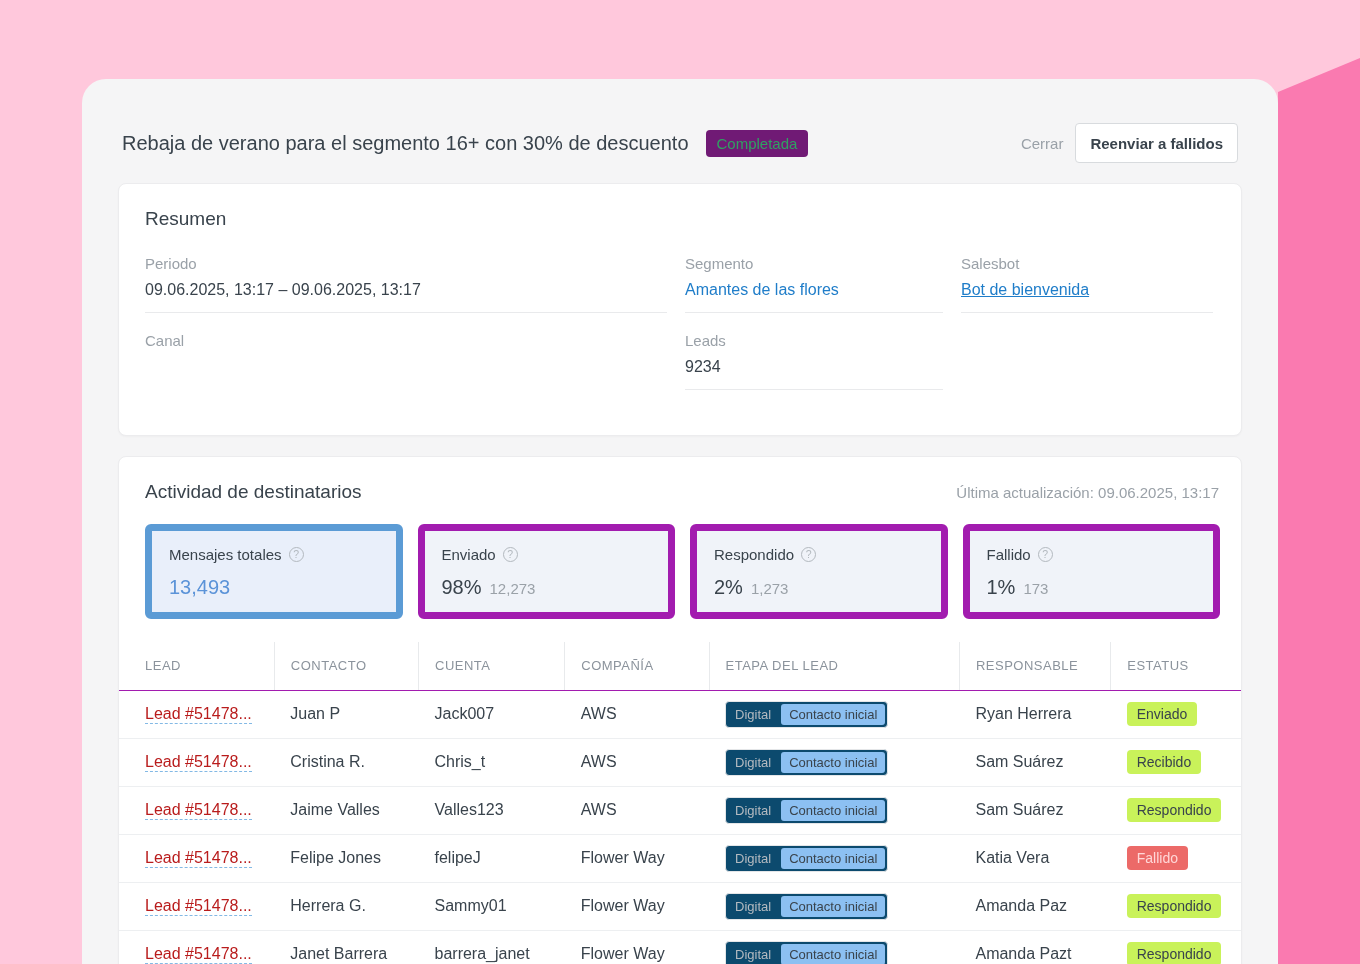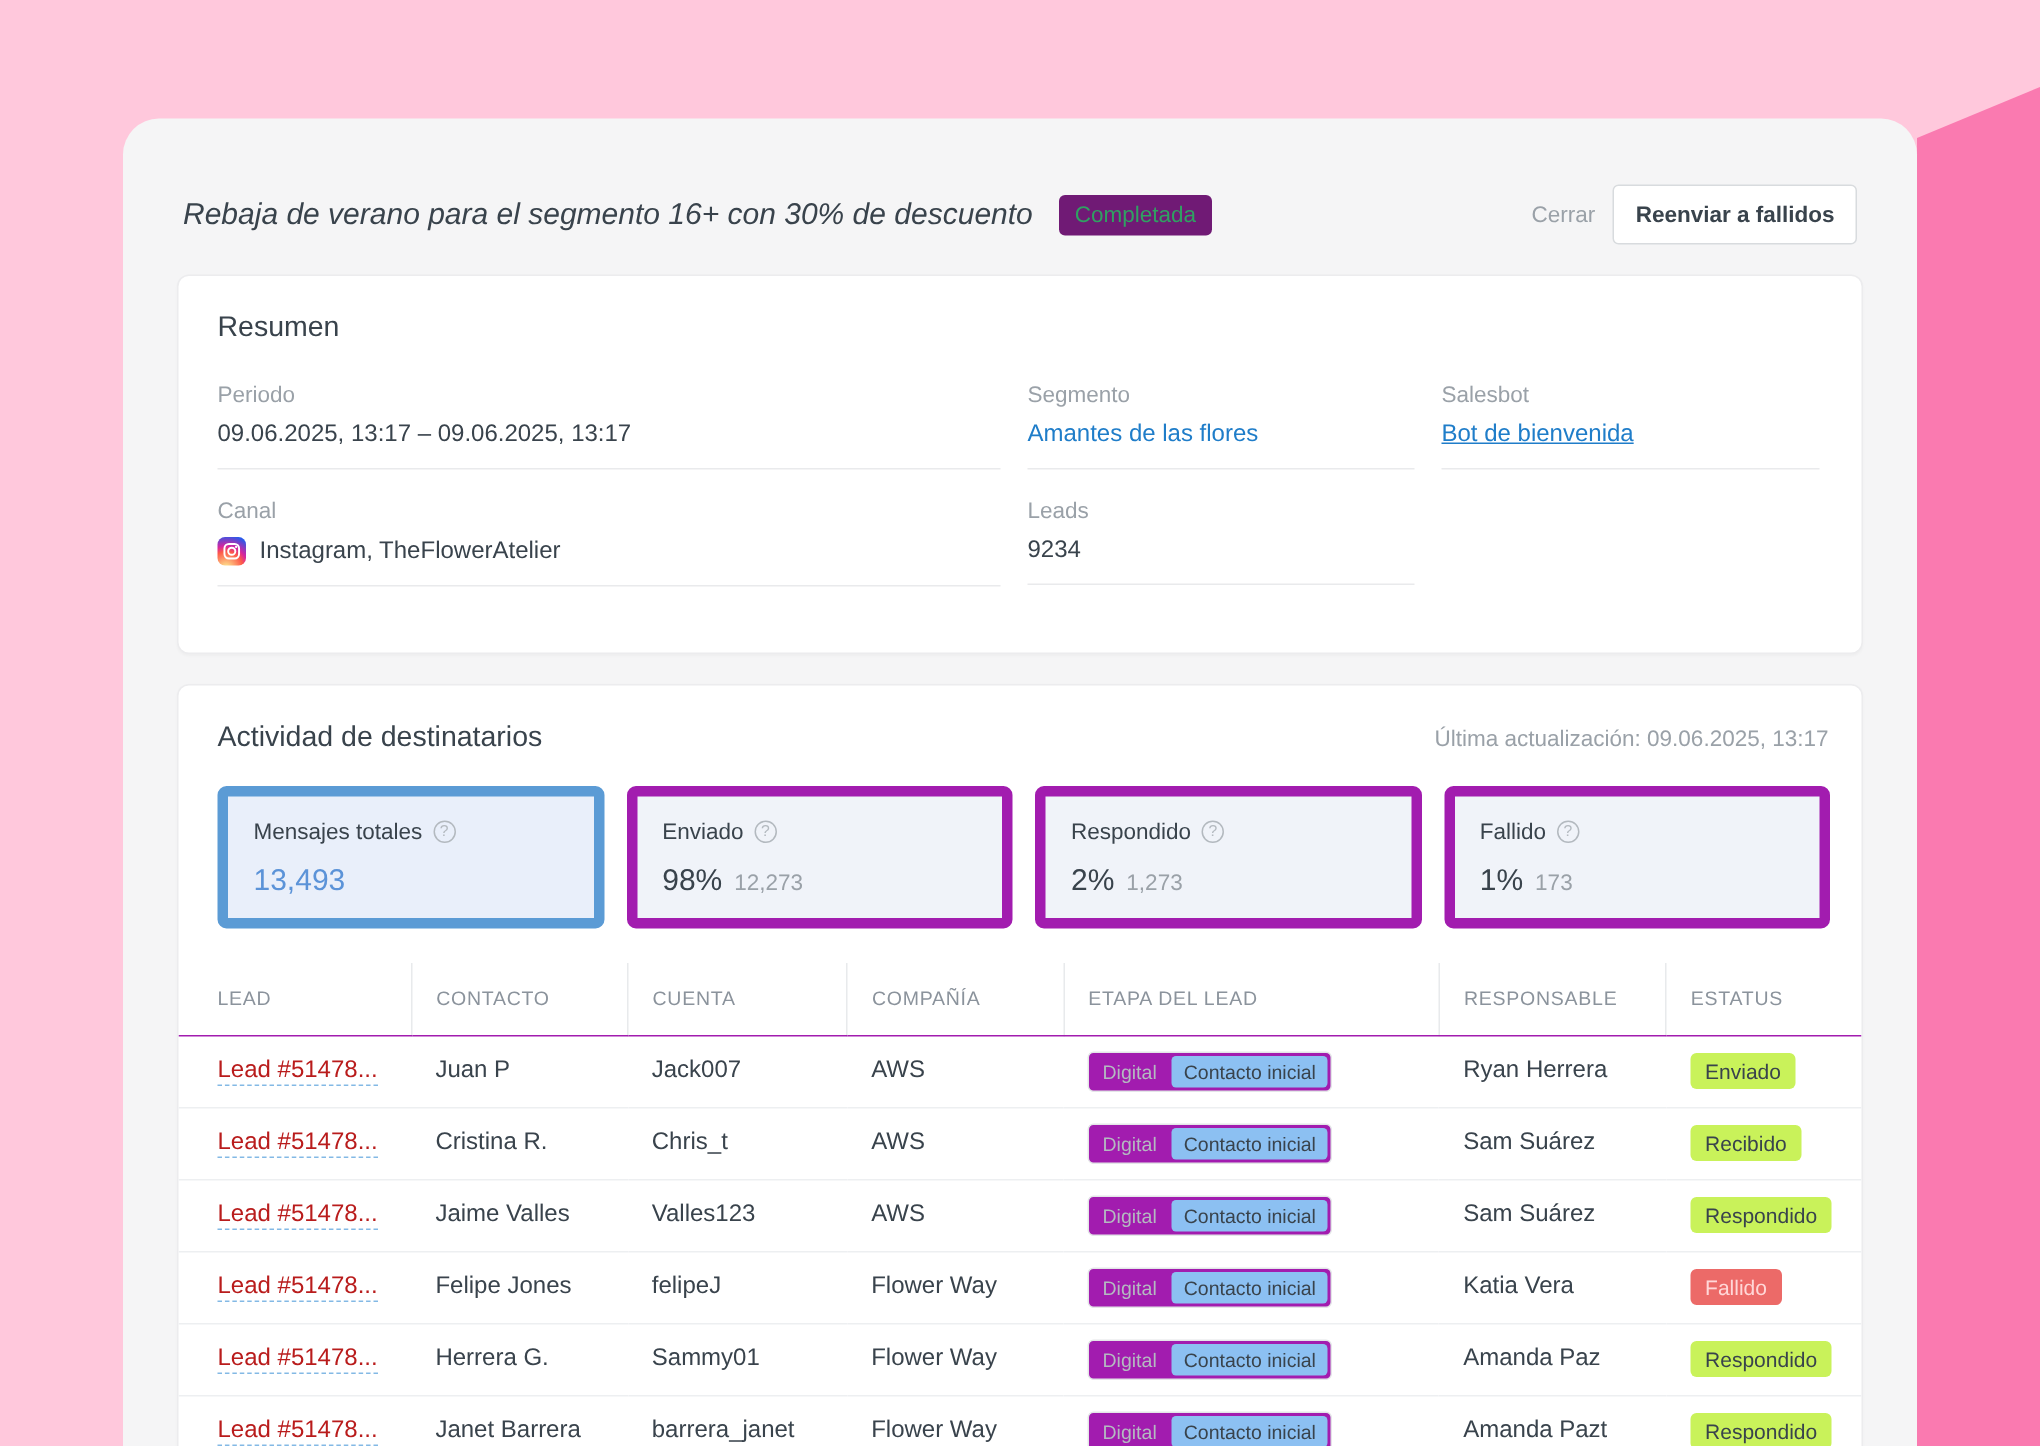--- a/index.html
+++ b/index.html
@@ -19,21 +19,21 @@
     position:absolute; left:82px; top:79px; width:1196px; height:885px;
     background:#f5f5f6;
     border-radius:24px 24px 0 0;
     padding:0 36px;
   }
   
   .header-row {
     margin-top:44px; height:40px; padding:0 4px;
     display:flex; align-items:center;
   }
-  .campaign-title { font-size:20px; color:#39434c; font-weight:400; white-space:nowrap;font-style:italic; }
+  .campaign-title { font-size:20px; color:#39434c; font-weight:400; white-space:nowrap; }
   .status-chip {
     margin-left:17px; background:#701a75; color:#30a062;
     font-size:15px; padding:5px 11px; border-radius:4px; white-space:nowrap;
   }
   .header-spacer { flex:1; }
   .close-link { color:#9aa1a8; font-size:15px; cursor:pointer; margin-right:12px; }
   .resend-btn {
     background:#fff; border:1px solid #d8dbde; border-radius:4px;
     height:40px; padding:0 14px; font-size:15px; font-weight:bold; color:#39434c;
     font-family:inherit; cursor:pointer;
@@ -101,21 +101,21 @@
     border-bottom:1px solid #edeff1; padding-left:16px; white-space:nowrap;
     overflow:hidden;
   }
   .leads-table td:first-child { padding-left:26px; }
   .lead-link {
     color:#b91c1c; text-decoration:none; cursor:pointer;
     border-bottom:1px dashed rgba(30,127,208,0.55); padding-bottom:1px;
   }
   .stage-tag {
     display:inline-flex; align-items:center; border:1px solid #e4e6e8;
-    border-radius:4px; background:#a21caf; overflow:hidden;
+    border-radius:4px; background:#0c4a6e; overflow:hidden;
   }
   .stage-pipeline { font-size:13px; color:#b4bac0; padding:4px 8px 4px 9px; }
   .stage-name {
     font-size:13px; color:#39434c; background:#8cc0f2;
     border-radius:3px; margin:2px; padding:3px 8px;
   }
   .status-badge {
     display:inline-block; font-size:14px; padding:4px 10px; border-radius:4px;
   }
   .status-badge[data-status="success"] { background:#c9f25a; color:#39434c; }
@@ -150,32 +150,20 @@
           </div>
       </div>
       <div>
         <div class="field-label">Salesbot</div>
         <div class="field-value">
             <span class="blue-link underlined">Bot de bienvenida</span>
           </div>
       </div>
       <div>
         <div class="field-label">Canal</div>
-        <div class="field-value">
-          <span class="ig-icon">
-            <svg viewBox="0 0 24 24" width="13" height="13">
-                <g fill="none" stroke="#fff" stroke-width="2.4">
-                  <rect x="3" y="3" width="18" height="18" rx="5.5"></rect>
-                  <circle cx="12" cy="12" r="4.4"></circle>
-                </g>
-                <circle cx="17.4" cy="6.6" r="1.5" fill="#fff"></circle>
-              </svg>
-          </span>
-          <span>Instagram, TheFlowerAtelier</span>
-        </div>
       </div>
       <div>
         <div class="field-label">Leads</div>
         <div class="field-value">9234</div>
       </div>
       <div></div>
     </div>
   </div>
 
   <div class="card activity-card">

